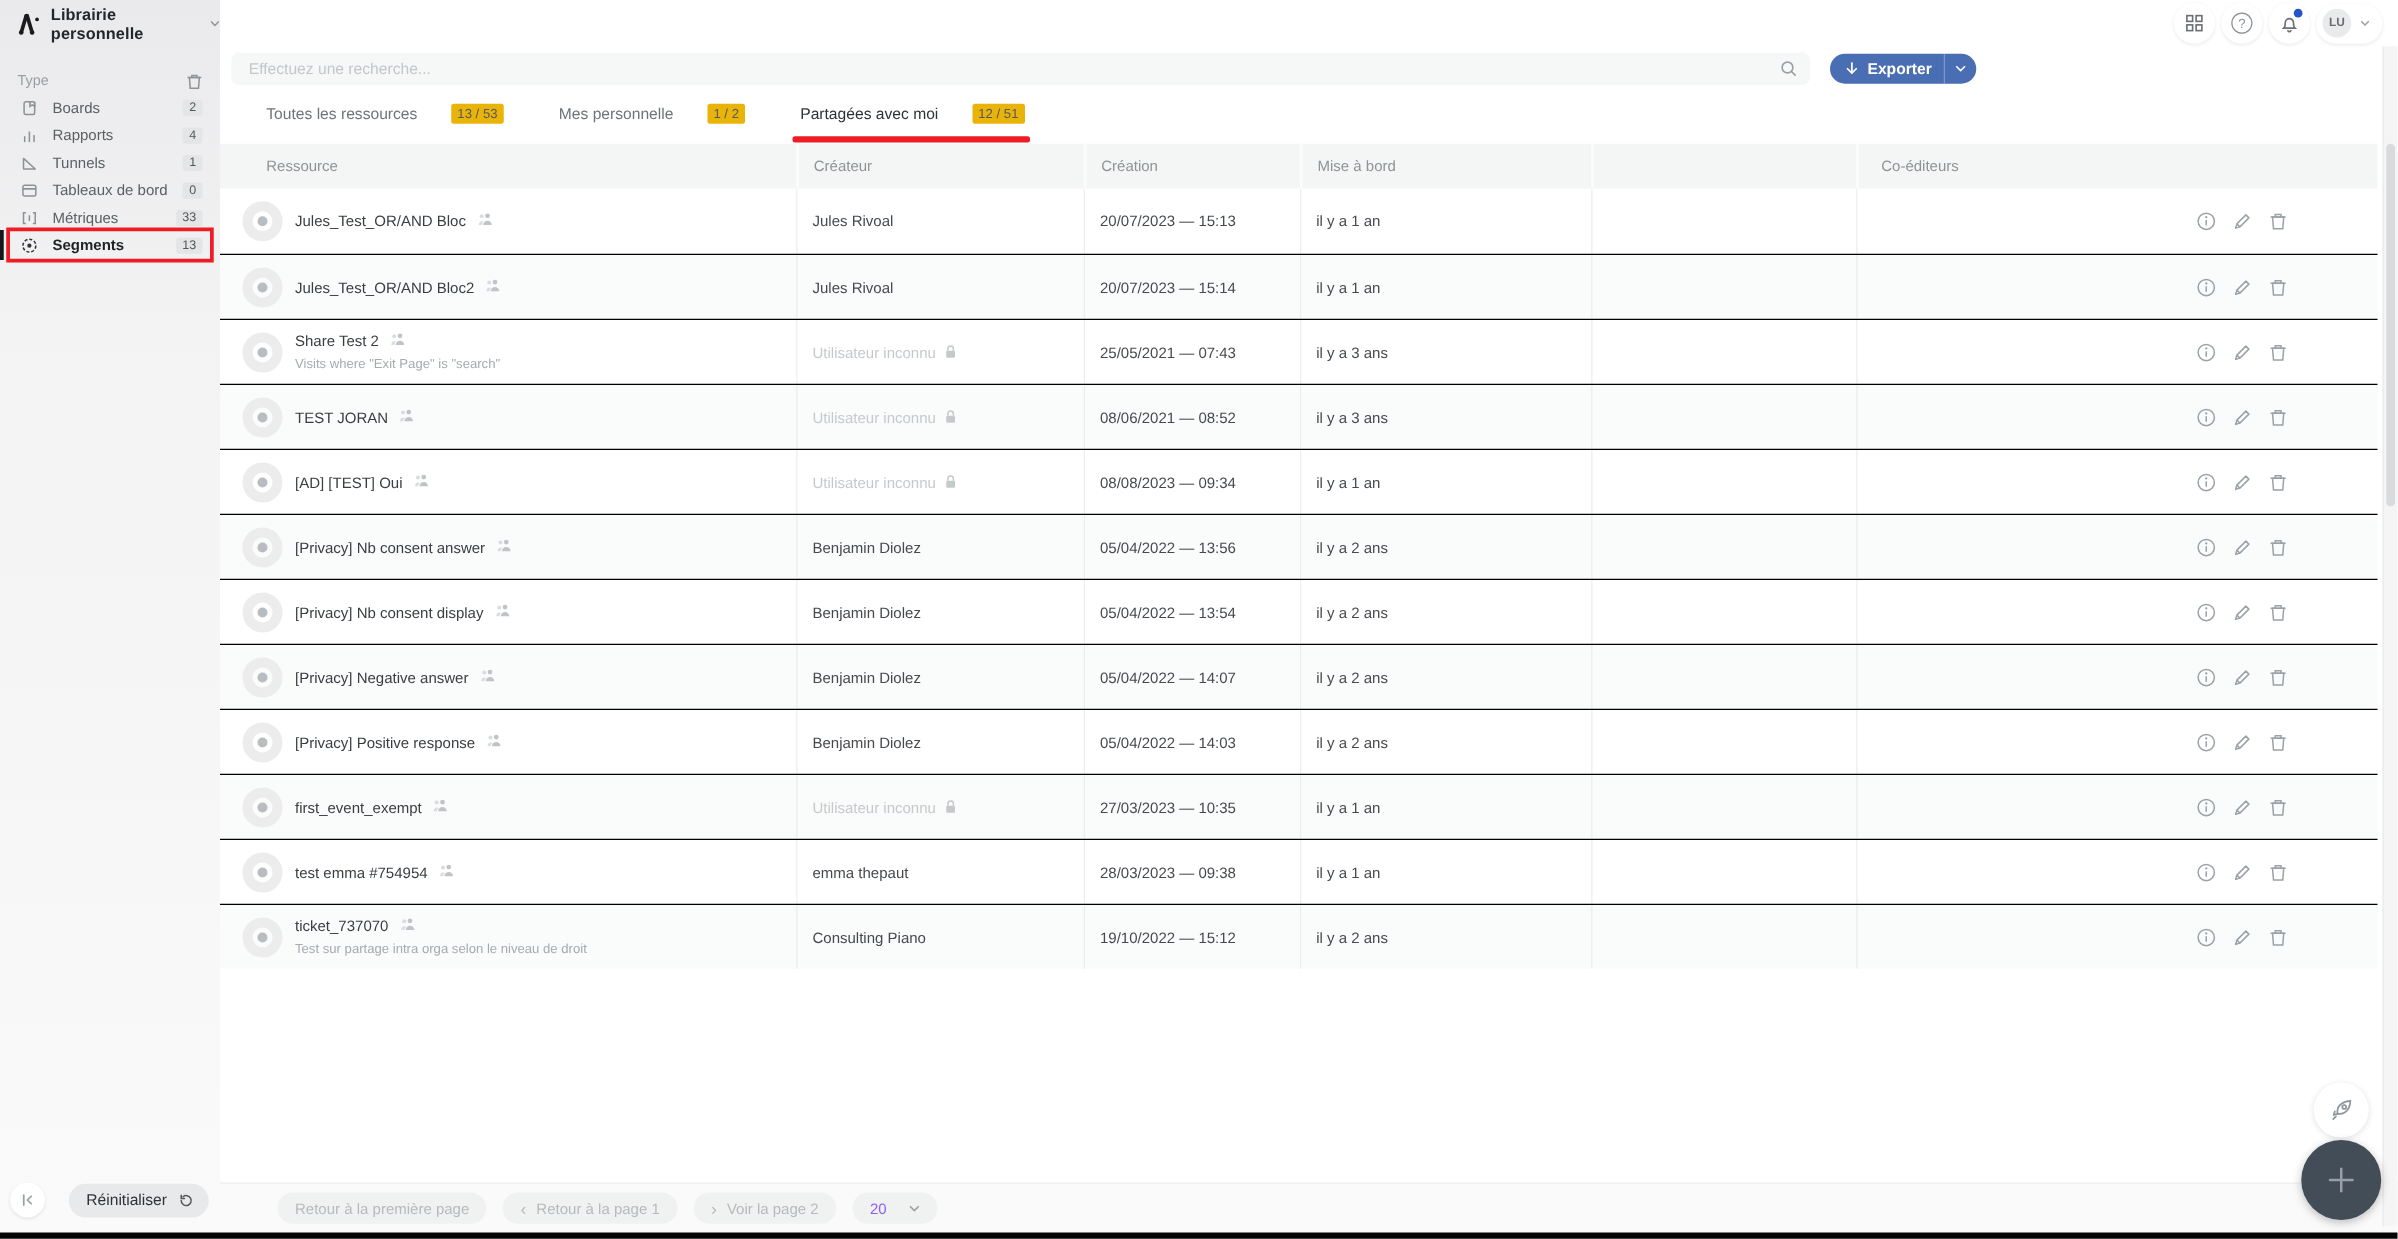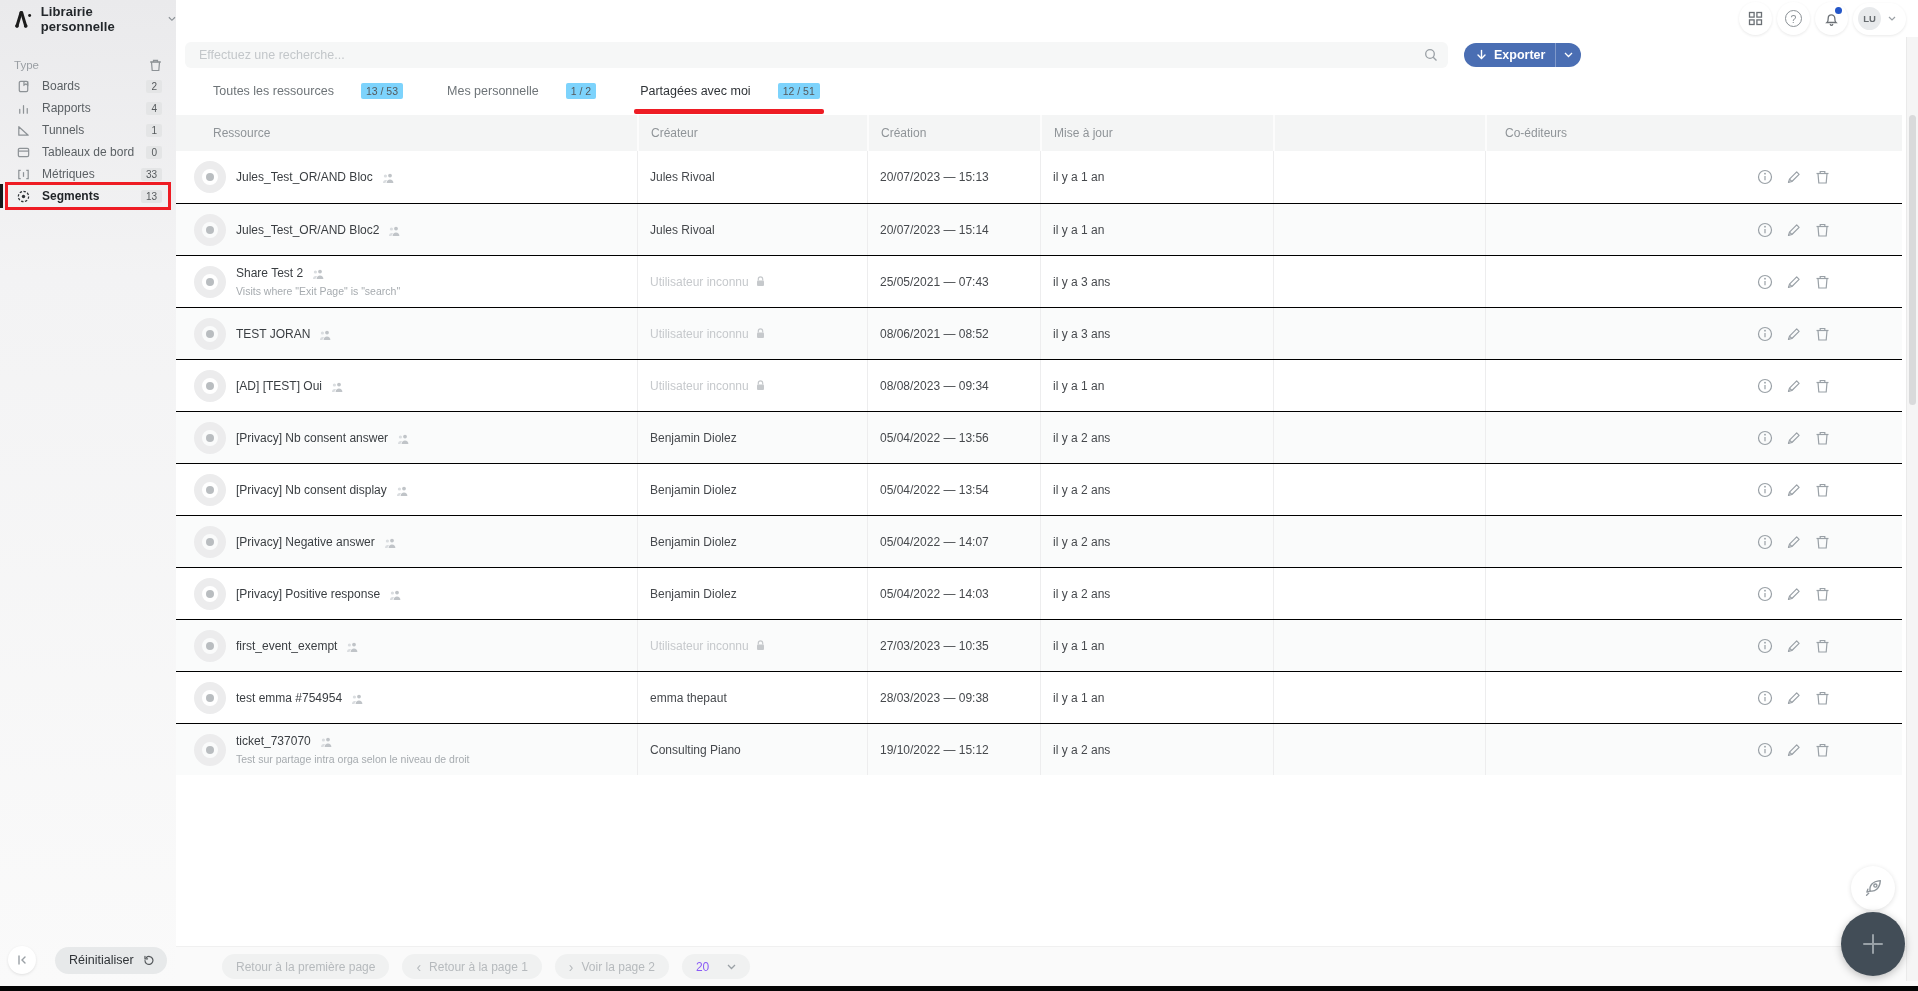--- a/index.html
+++ b/index.html
@@ -57,21 +57,21 @@
     display:flex; align-items:center; overflow:hidden; cursor:pointer; }
   .export-main { display:flex; align-items:center; gap:7px; padding:0 10px 0 12px; height:100%; }
   .export-main span { color:#fff; font-size:12.5px; font-weight:bold; }
   .export-caret { width:26px; height:100%; border-left:1px solid rgba(255,255,255,.30);
     display:flex; align-items:center; justify-content:center; }
 
   
   .tabs { position:absolute; left:213px; top:83px; display:flex; gap:44px; align-items:center; }
   .tab { position:relative; display:flex; align-items:center; gap:27px; cursor:pointer; padding-bottom:2px; }
   .tab-label { font-size:12.5px; color:#6e7478; }
-  .tab-count { background:#7dd3fc; border-radius:2px; font-size:10.5px; color:#55595c; padding:2px 5px; }
+  .tab-count { background:#eab308; border-radius:2px; font-size:10.5px; color:#55595c; padding:2px 5px; }
   .tab.active .tab-label { color:#2f3337; }
   .tab-underline { position:absolute; left:0; right:2px; bottom:-21px; height:2px; background:#1a1d1f; }
   .annotation-underline { position:absolute; left:-6px; right:-4px; bottom:-13px; height:5px;
     background:#ee1c24; border-radius:2px; z-index:20; pointer-events:none; }
 
   
   .table { position:absolute; left:176px; top:115px; width:1726px; }
   .thead { display:grid; grid-template-columns:461px 230px 173px 233px 212px 1fr;
     height:36px; background:#f4f5f5; align-items:center; }
   .thead .th { font-size:12px; color:#8f9498; padding-left:12px; height:100%; display:flex; align-items:center; }
@@ -82,21 +82,21 @@
     height:52px; background:#fff; cursor:pointer; }
   .row + .row { border-top:1px solid #000000; }
   .row:nth-child(even) { background:#fafbfb; }
   .cell { display:flex; align-items:center; padding-left:12px; font-size:12px; color:#46494d; min-width:0; }
   .cell + .cell { border-left:1px solid #ededee; }
   .c-res { padding-left:18px; gap:10px; }
   .seg-icon { flex:0 0 32px; width:32px; height:32px; border-radius:50%; border:8px solid #ececed; position:relative; }
   .seg-icon::after { content:""; position:absolute; left:50%; top:50%; width:8px; height:8px;
     margin:-4px 0 0 -4px; border-radius:50%; background:#b9bdc0; }
   .res-text { display:flex; flex-direction:column; justify-content:center; gap:5px; }
-  .res-name-line { display:flex; align-items:flex-end; gap:9px; }
+  .res-name-line { display:flex; align-items:flex-start; gap:9px; }
   .res-name { font-size:12px; color:#3a3e42; }
   .res-desc { display:none; font-size:10.5px; color:#a6abaf; }
   .has-desc .res-desc { display:block; }
   .creator-cell { gap:7px; }
   .lock-icon { display:none; }
   .unknown .creator-text { color:#c6c9cc; }
   .unknown .lock-icon { display:block; }
   .row-actions { position:absolute; right:72px; top:50%; transform:translateY(-50%);
     display:flex; gap:13px; align-items:center; }
   .act { cursor:pointer; }
@@ -309,21 +309,21 @@
     <span class="tab-underline"></span>
     <span class="annotation-underline"></span>
   </div>
 </div>
 
 <div class="table">
   <div class="thead">
     <div class="th">Ressource</div>
     <div class="th">Créateur</div>
     <div class="th">Création</div>
-    <div class="th">Mise à jour</div>
+    <div class="th">Mise à bord</div>
     <div class="th"></div>
     <div class="th last">Co-éditeurs</div>
   </div>
   <div id="rows">
       <div class="row">
     <div class="cell c-res">
       <span class="seg-icon"></span>
       <div class="res-text">
         <div class="res-name-line">
           <span class="res-name">Jules_Test_OR/AND Bloc</span>

